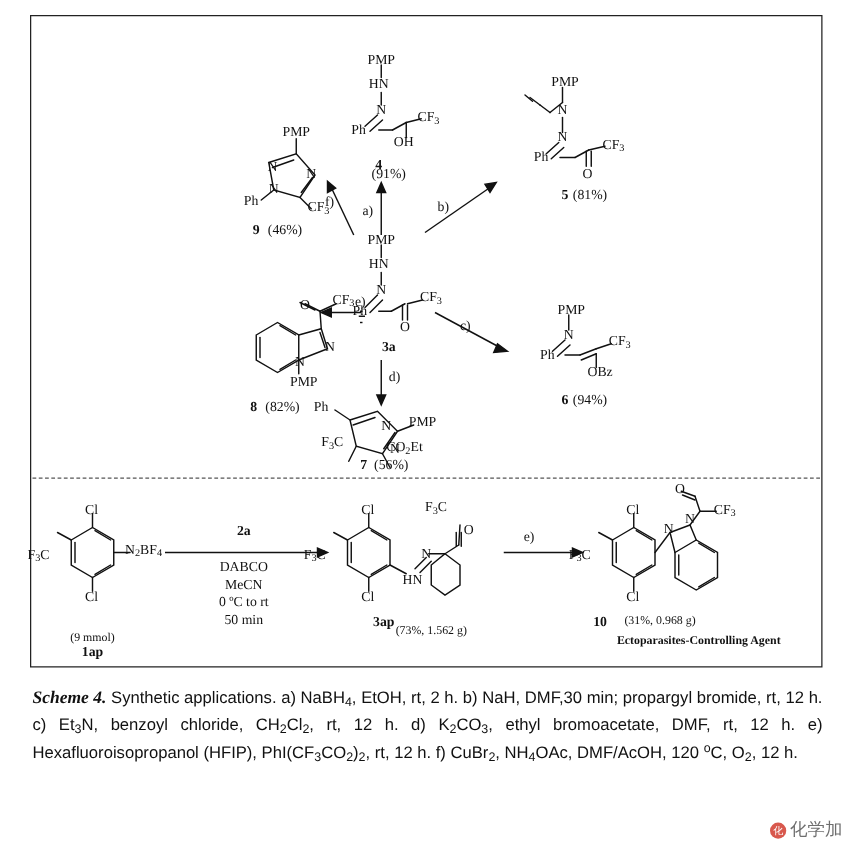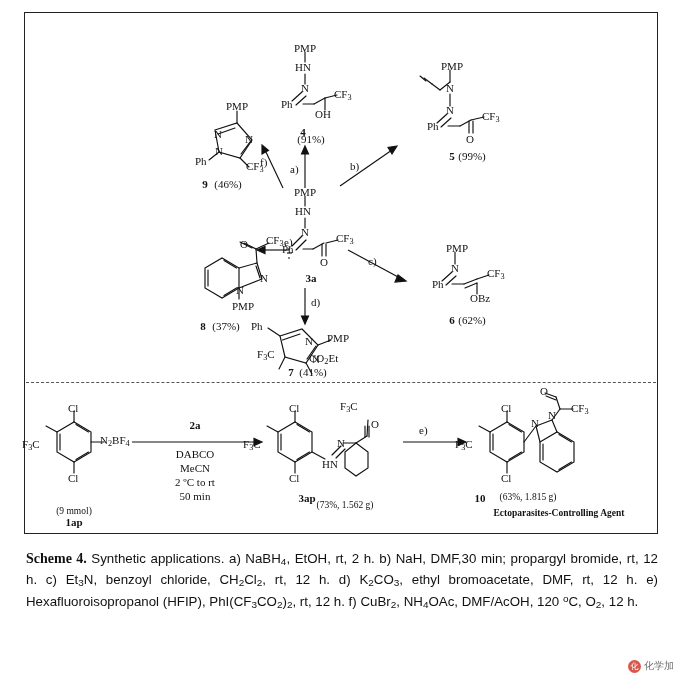--- a/index.html
+++ b/index.html
@@ -45,33 +45,33 @@
   }
   .caption{
     position:absolute;
     left:26px;top:548px;width:632px;
     font-family:"Liberation Sans", sans-serif;
     font-size:13.3px;
     line-height:1.52;
     color:#111;
     text-align:justify;
   }
-  .caption b{font-family:"Liberation Serif",serif;font-weight:bold;font-size:14px;}
+  .caption b{font-family:"Liberation Serif",serif;font-style:italic;font-weight:bold;font-size:14px;}
   .wm{
     position:absolute;right:10px;bottom:8px;
     display:flex;align-items:center;gap:3px;
     opacity:.85;
   }
   .wm-dot{
     width:13px;height:13px;border-radius:50%;
     background:#d23b2e;color:#fff;font-size:8px;
     display:flex;align-items:center;justify-content:center;
     font-family:"Liberation Sans",sans-serif;
   }
-  .wm-txt{font-family:"Liberation Sans",sans-serif;font-size:10px;color:#555;}
+  .wm-txt{font-family:"Liberation Sans",sans-serif;font-size:14px;color:#555;}
 </style>
 </head>
 <body>
 
 <div id="scheme-frame">
 
   <div class="box frame-outer"></div>
   <div class="divider"></div>
 
   <svg class="layer" viewBox="0 0 684 681">
@@ -261,46 +261,46 @@
   <div class="lbl bold center" style="left:303px;top:126px">4</div>
   <div class="lbl center" style="left:311px;top:133px">(91%)</div>
 
   <div class="lbl center" style="left:452px;top:60px">PMP</div>
   <div class="lbl center" style="left:450px;top:82px">N</div>
   <div class="lbl center" style="left:450px;top:104px">N</div>
   <div class="lbl" style="left:427px;top:120px">Ph</div>
   <div class="lbl" style="left:482px;top:110px">CF<span class="sub">3</span></div>
   <div class="lbl" style="left:466px;top:133px">O</div>
   <div class="lbl bold center" style="left:452px;top:150px">5</div>
-  <div class="lbl center" style="left:472px;top:150px">(99%)</div>
+  <div class="lbl center" style="left:472px;top:150px">(81%)</div>
 
   <div class="lbl center" style="left:457px;top:242px">PMP</div>
   <div class="lbl center" style="left:455px;top:262px">N</div>
   <div class="lbl" style="left:432px;top:278px">Ph</div>
   <div class="lbl" style="left:487px;top:267px">CF<span class="sub">3</span></div>
   <div class="lbl" style="left:470px;top:292px">OBz</div>
   <div class="lbl bold center" style="left:452px;top:314px">6</div>
-  <div class="lbl center" style="left:472px;top:314px">(62%)</div>
+  <div class="lbl center" style="left:472px;top:314px">(94%)</div>
 
   <div class="lbl" style="left:251px;top:320px">Ph</div>
   <div class="lbl" style="left:305px;top:335px">N</div>
   <div class="lbl" style="left:312px;top:353px">N</div>
   <div class="lbl" style="left:327px;top:332px">PMP</div>
   <div class="lbl" style="left:257px;top:348px">F<span class="sub">3</span>C</div>
   <div class="lbl" style="left:309px;top:352px">CO<span class="sub">2</span>Et</div>
   <div class="lbl bold center" style="left:291px;top:366px">7</div>
-  <div class="lbl center" style="left:313px;top:366px">(41%)</div>
+  <div class="lbl center" style="left:313px;top:366px">(56%)</div>
 
   <div class="lbl" style="left:240px;top:238px">O</div>
   <div class="lbl" style="left:266px;top:234px">CF<span class="sub">3</span></div>
   <div class="lbl" style="left:260px;top:272px">N</div>
   <div class="lbl" style="left:236px;top:284px">N</div>
   <div class="lbl center" style="left:243px;top:300px">PMP</div>
   <div class="lbl bold center" style="left:203px;top:320px">8</div>
-  <div class="lbl center" style="left:226px;top:320px">(37%)</div>
+  <div class="lbl center" style="left:226px;top:320px">(82%)</div>
 
   <div class="lbl center" style="left:237px;top:100px">PMP</div>
   <div class="lbl" style="left:214px;top:128px">N</div>
   <div class="lbl" style="left:215px;top:145px">N</div>
   <div class="lbl" style="left:245px;top:133px">N</div>
   <div class="lbl" style="left:195px;top:155px">Ph</div>
   <div class="lbl" style="left:246px;top:160px">CF<span class="sub">3</span></div>
   <div class="lbl bold center" style="left:205px;top:178px">9</div>
   <div class="lbl center" style="left:228px;top:178px">(46%)</div>
 
@@ -315,42 +315,42 @@
   <div class="lbl" style="left:68px;top:402px">Cl</div>
   <div class="lbl" style="left:68px;top:472px">Cl</div>
   <div class="lbl" style="left:22px;top:438px">F<span class="sub">3</span>C</div>
   <div class="lbl" style="left:100px;top:434px">N<span class="sub">2</span>BF<span class="sub">4</span></div>
   <div class="lbl bold center" style="left:74px;top:516px">1ap</div>
   <div class="lbl center small" style="left:74px;top:506px">(9 mmol)</div>
 
   <div class="lbl bold center" style="left:195px;top:419px">2a</div>
   <div class="lbl center" style="left:195px;top:448px">DABCO</div>
   <div class="lbl center" style="left:195px;top:462px">MeCN</div>
-  <div class="lbl center" style="left:195px;top:476px">2 ºC to rt</div>
+  <div class="lbl center" style="left:195px;top:476px">0 ºC to rt</div>
   <div class="lbl center" style="left:195px;top:490px">50 min</div>
 
   <div class="lbl" style="left:289px;top:402px">Cl</div>
   <div class="lbl" style="left:289px;top:472px">Cl</div>
   <div class="lbl" style="left:243px;top:438px">F<span class="sub">3</span>C</div>
   <div class="lbl" style="left:337px;top:437px">N</div>
   <div class="lbl" style="left:322px;top:458px">HN</div>
   <div class="lbl" style="left:371px;top:418px">O</div>
   <div class="lbl" style="left:340px;top:400px">F<span class="sub">3</span>C</div>
   <div class="lbl bold center" style="left:307px;top:492px">3ap</div>
   <div class="lbl center small" style="left:345px;top:500px">(73%, 1.562 g)</div>
 
   <div class="lbl" style="left:501px;top:402px">Cl</div>
   <div class="lbl" style="left:501px;top:472px">Cl</div>
   <div class="lbl" style="left:455px;top:438px">F<span class="sub">3</span>C</div>
   <div class="lbl" style="left:531px;top:417px">N</div>
   <div class="lbl" style="left:548px;top:409px">N</div>
   <div class="lbl" style="left:540px;top:385px">O</div>
   <div class="lbl" style="left:571px;top:402px">CF<span class="sub">3</span></div>
   <div class="lbl bold center" style="left:480px;top:492px">10</div>
-  <div class="lbl center small" style="left:528px;top:492px">(63%, 1.815 g)</div>
+  <div class="lbl center small" style="left:528px;top:492px">(31%, 0.968 g)</div>
   <div class="lbl bold center small" style="left:559px;top:508px">Ectoparasites-Controlling Agent</div>
 
   <div class="caption">
     <b>Scheme 4.</b><span> Synthetic applications. a) NaBH<span class="sub">4</span>, EtOH, rt, 2 h. b) NaH, DMF,30 min; propargyl bromide, rt, 12 h. c) Et<span class="sub">3</span>N, benzoyl chloride, CH<span class="sub">2</span>Cl<span class="sub">2</span>, rt, 12 h. d) K<span class="sub">2</span>CO<span class="sub">3</span>, ethyl bromoacetate, DMF, rt, 12 h. e) Hexafluoroisopropanol (HFIP), PhI(CF<span class="sub">3</span>CO<span class="sub">2</span>)<span class="sub">2</span>, rt, 12 h. f) CuBr<span class="sub">2</span>, NH<span class="sub">4</span>OAc, DMF/AcOH, 120 <span class="sup">o</span>C, O<span class="sub">2</span>, 12 h.</span>
   </div>
 
   <div class="wm">
     <span class="wm-dot">化</span>
     <span class="wm-txt">化学加</span>
   </div>

